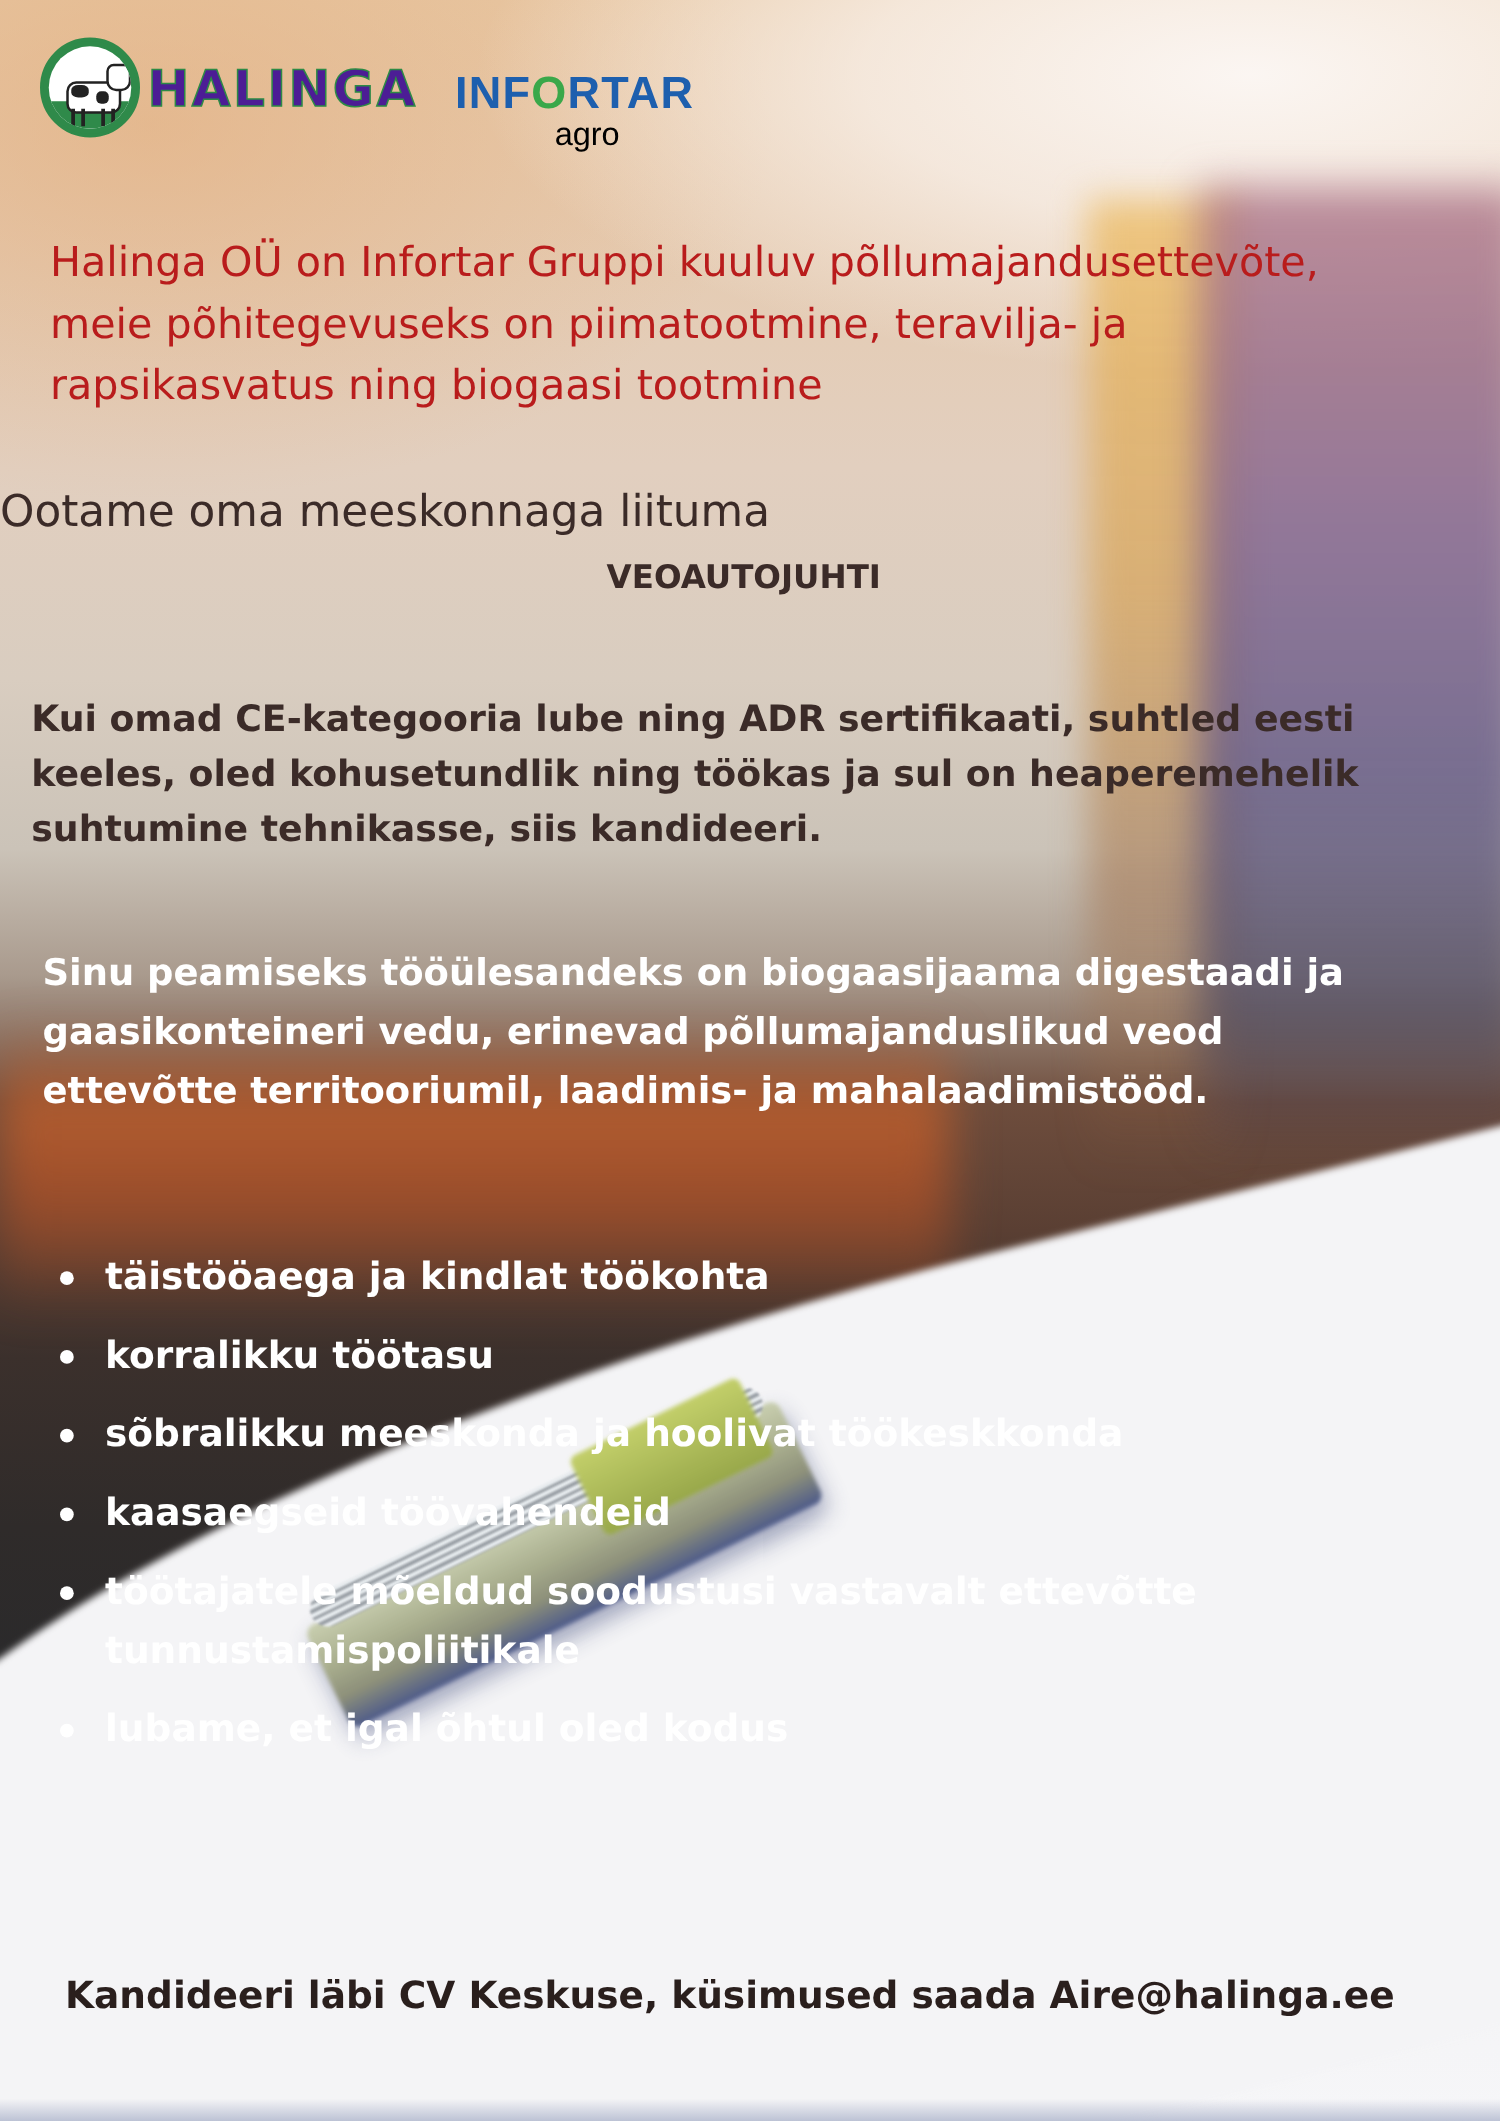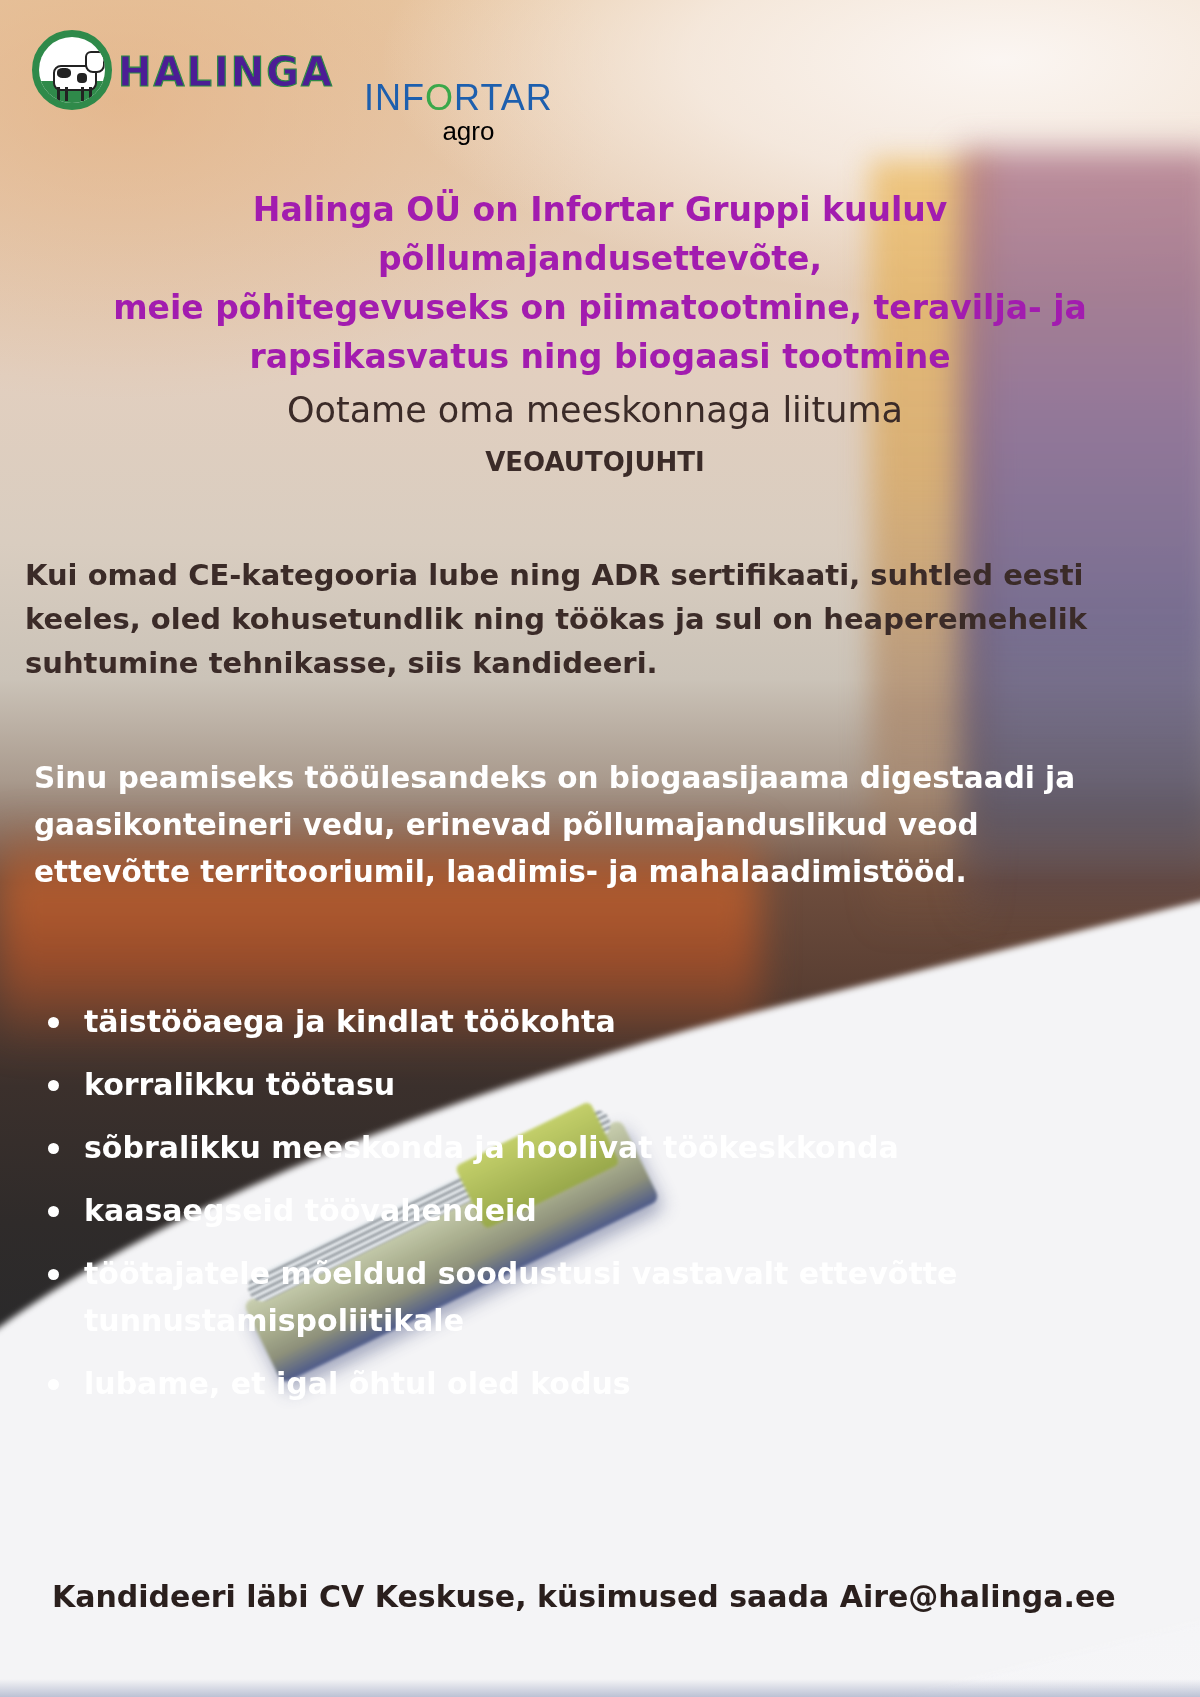--- a/index.html
+++ b/index.html
@@ -160,51 +160,49 @@
       margin-top: 4px;
     }
     .infortar {
       margin-left: 30px;
       margin-top: 26px;
       display: flex; flex-direction: column; align-items: center;
     }
     .infortar-word {
       font-family: "Liberation Sans", sans-serif;
       font-size: 36px;
-      font-weight: 400;
+      font-weight: 700;
       color: #1d5fae;
       letter-spacing: 1px;
       line-height: 1;
-      margin-top: 24px;
     }
     .infortar-word .o-green { color: #3aa84a; }
     .agro-word {
       font-family: "Liberation Sans", sans-serif;
       font-size: 26px;
       color: #000000;
       line-height: 1;
       margin-top: 2px;
       margin-left: 20px;
       text-align: right;
     }
 
     
     .text { position: absolute; color: #3a2a27; }
     .intro {
       left: 40px; width: 1120px; top: 185px;
-      text-align: center;
       font-family: "DejaVu Sans", sans-serif;
       font-size: 33px;
       line-height: 49px;
-      color: #a21caf;
-      font-weight: 700;
+      color: #b91c1c;
+      font-weight: 400;
     }
     .invite {
       left: 0; width: 1190px; top: 385px;
-      text-align: center;
+      text-align: left;
       font-family: "DejaVu Sans", sans-serif;
       font-size: 35px;
       line-height: 50px;
       color: #3b2b28;
     }
     .position-title {
       left: 0; width: 1190px; top: 437px;
       text-align: center;
       font-family: "DejaVu Sans", sans-serif;
       font-weight: 700;

